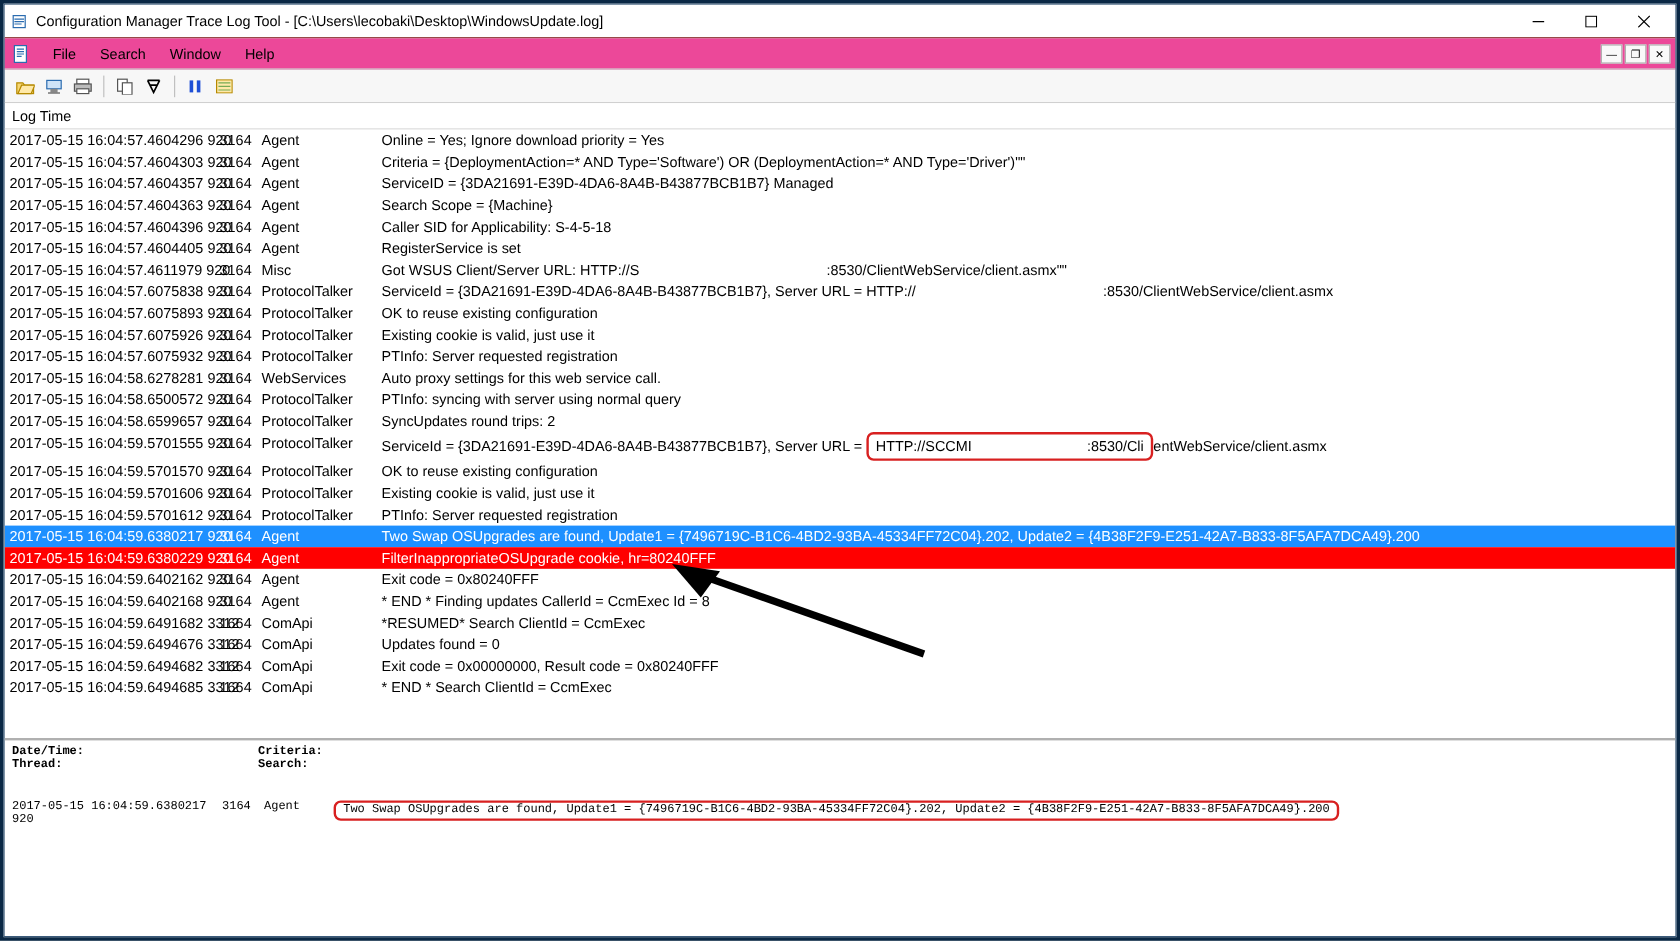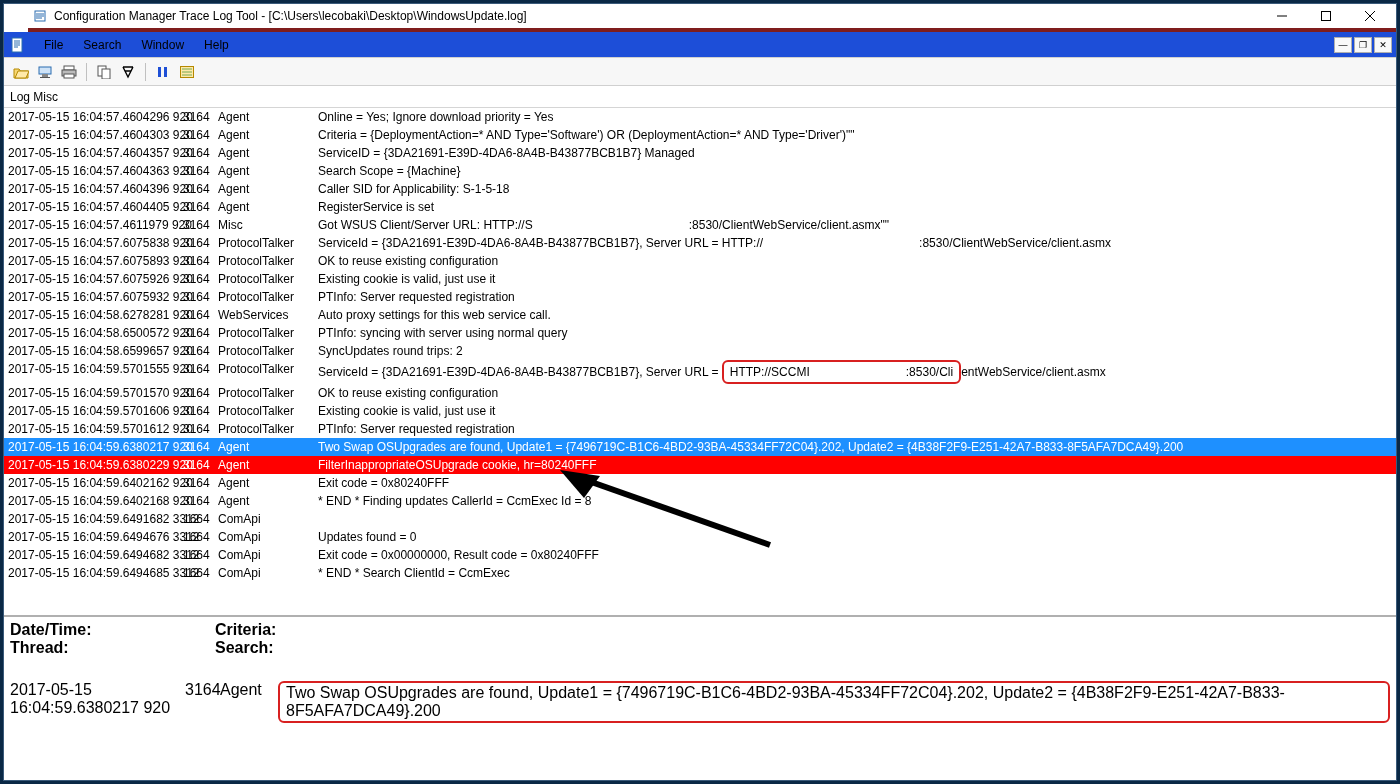--- a/index.html
+++ b/index.html
@@ -1,40 +1,40 @@
 <!DOCTYPE html>
 <html><head>
 <meta charset="utf-8">
 <style>
 * { margin: 0; padding: 0; box-sizing: border-box; }
 body { font-family: "Segoe UI", Tahoma, sans-serif; font-size: 12px; background: #0a2845; padding: 3px; }
 .app { background: #fff; width: 100%; height: 778px; display: flex; flex-direction: column; border: 1px solid #3a5a7a; }
-.titlebar { display: flex; align-items: center; height: 28px; padding: 0 4px; background: #fff; border-bottom: 4px solid #7f1d1d; margin-left: 24px; }
+.titlebar { display: flex; align-items: center; height: 28px; padding: 0 4px; background: #fff; border-bottom: 1px solid #7f1d1d; }
 .titlebar-icon { width: 16px; height: 16px; margin-right: 6px; display: inline-flex; align-items: center; justify-content: center; }
 .titlebar-title { flex: 1; font-size: 12px; color: #000; }
 .winbtns { display: flex; }
 .winbtn { width: 44px; height: 28px; display: flex; align-items: center; justify-content: center; cursor: pointer; }
-.menubar { display: flex; align-items: center; height: 26px; padding: 0 4px; border-bottom: 1px solid #d0d0d0; background: #1d4ed8; position: relative; }
+.menubar { display: flex; align-items: center; height: 26px; padding: 0 4px; border-bottom: 1px solid #d0d0d0; background: #ec4899; position: relative; }
 .menubar-icon { width: 18px; height: 18px; margin-right: 8px; display: inline-flex; align-items: center; justify-content: center; }
 .menuitem { padding: 3px 10px; cursor: pointer; font-size: 12px; }
 .mdi-btns { position: absolute; right: 4px; display: flex; gap: 2px; }
 .mdi-btn { width: 18px; height: 16px; border: 1px solid #b0b0b0; background: #f9f9f9; display: flex; align-items: center; justify-content: center; font-size: 9px; cursor: pointer; }
 .toolbar { display: flex; align-items: center; height: 28px; padding: 2px 6px; border-bottom: 1px solid #d0d0d0; background: #f7f7f7; gap: 2px; }
 .tbtn { width: 22px; height: 22px; display: flex; align-items: center; justify-content: center; cursor: pointer; border: 1px solid transparent; }
 .tsep { width: 1px; height: 18px; background: #c0c0c0; margin: 0 4px; }
 .gridhdr { display: flex; align-items: center; height: 22px; border-bottom: 1px solid #d5d5d5; background: #fff; padding: 0 6px; font-size: 12px; }
 .logarea { flex: 1; overflow-y: auto; background: #fff; font-size: 12px; line-height: 18px; }
 .row { display: flex; padding: 0 4px; white-space: nowrap; }
 .row.sel { background: #1e90ff; color: #fff; }
 .row.err { background: #ff0000; color: #fff; }
 .col-ts { width: 175px; flex-shrink: 0; }
 .col-pid { width: 35px; flex-shrink: 0; }
 .col-comp { width: 88px; flex-shrink: 0; }
 .col-msg { flex: 1; position: relative; padding-left: 12px; }
-.detail { border-top: 2px solid #b0b0b0; background: #fff; padding: 4px 6px; height: 165px; font-size: 16px; position: relative; }
+.detail { border-top: 2px solid #b0b0b0; background: #fff; padding: 4px 6px; height: 165px; font-size: 10px; position: relative; font-family: Liberation Mono, monospace; }
 .detailhdr { display: flex; }
 .detailhdr .dcol { width: 205px; }
 .detailhdr b { font-weight: 600; }
 .detailrow { display: flex; margin-top: 24px; }
 .detailrow .col-ts { width: 175px; }
 .detailrow .col-pid { width: 35px; }
 .detailrow .col-comp { width: 46px; }
 .hl-red { border: 2px solid #d82020; border-radius: 6px; padding: 1px 6px; display: inline-block; }
 .arrow-annot { position: absolute; left: 560px; top: 470px; pointer-events: none; }
 </style>
@@ -133,21 +133,21 @@
         <svg width="14" height="12">
           <rect x="0.5" y="0.5" width="13" height="11" fill="#ffe9a8" stroke="#b58900"></rect>
           <line x1="2" y1="3" x2="12" y2="3" stroke="#7a5"></line>
           <line x1="2" y1="6" x2="12" y2="6" stroke="#7a5"></line>
           <line x1="2" y1="9" x2="12" y2="9" stroke="#7a5"></line>
         </svg>
       </div>
   </div>
 
   <div class="gridhdr">
-    <span>Log Misc</span>
+    <span>Log Time</span>
   </div>
 
   <div class="logarea" id="logarea">
       <div class="row">
         <span class="col-ts">2017-05-15 16:04:57.4604296 920</span>
         <span class="col-pid">3164</span>
         <span class="col-comp">Agent</span>
         <span class="col-msg">    Online = Yes; Ignore download priority = Yes</span>
       </div>
       <div class="row">
@@ -165,21 +165,21 @@
       <div class="row">
         <span class="col-ts">2017-05-15 16:04:57.4604363 920</span>
         <span class="col-pid">3164</span>
         <span class="col-comp">Agent</span>
         <span class="col-msg">    Search Scope = {Machine}</span>
       </div>
       <div class="row">
         <span class="col-ts">2017-05-15 16:04:57.4604396 920</span>
         <span class="col-pid">3164</span>
         <span class="col-comp">Agent</span>
-        <span class="col-msg">    Caller SID for Applicability: S-1-5-18</span>
+        <span class="col-msg">    Caller SID for Applicability: S-4-5-18</span>
       </div>
       <div class="row">
         <span class="col-ts">2017-05-15 16:04:57.4604405 920</span>
         <span class="col-pid">3164</span>
         <span class="col-comp">Agent</span>
         <span class="col-msg">    RegisterService is set</span>
       </div>
       <div class="row">
         <span class="col-ts">2017-05-15 16:04:57.4611979 920</span>
         <span class="col-pid">3164</span>
@@ -273,20 +273,21 @@
       <div class="row">
         <span class="col-ts">2017-05-15 16:04:59.6402168 920</span>
         <span class="col-pid">3164</span>
         <span class="col-comp">Agent</span>
         <span class="col-msg">* END * Finding updates CallerId = CcmExec  Id = 8</span>
       </div>
       <div class="row">
         <span class="col-ts">2017-05-15 16:04:59.6491682 3312</span>
         <span class="col-pid">1664</span>
         <span class="col-comp">ComApi</span>
+        <span class="col-msg">    *RESUMED* Search ClientId = CcmExec</span>
       </div>
       <div class="row">
         <span class="col-ts">2017-05-15 16:04:59.6494676 3312</span>
         <span class="col-pid">1664</span>
         <span class="col-comp">ComApi</span>
         <span class="col-msg">    Updates found = 0</span>
       </div>
       <div class="row">
         <span class="col-ts">2017-05-15 16:04:59.6494682 3312</span>
         <span class="col-pid">1664</span>

